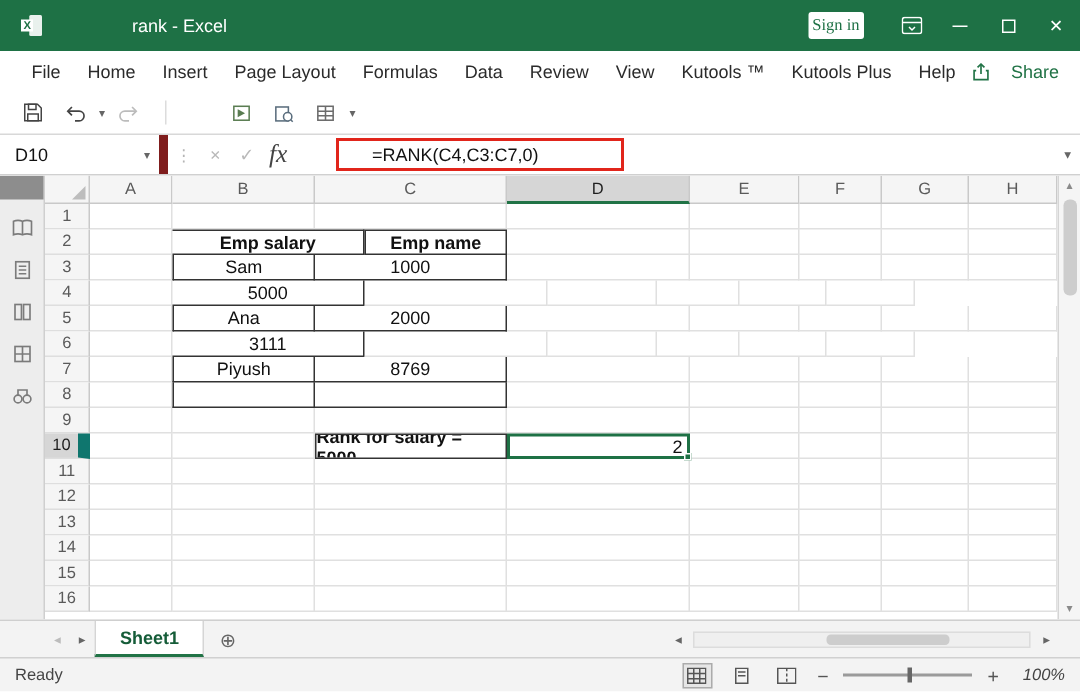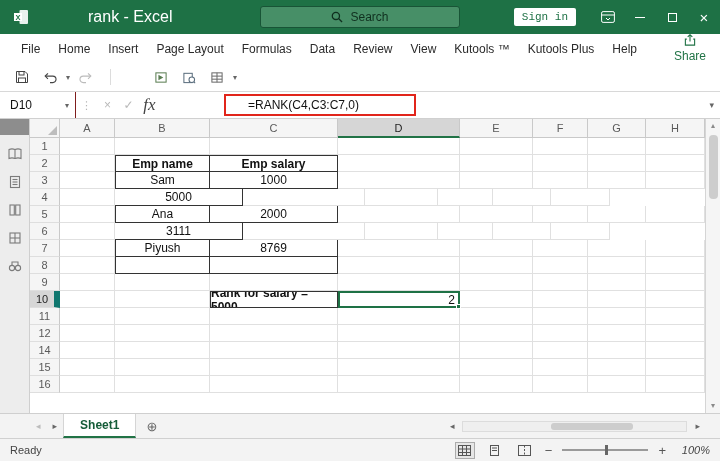--- a/index.html
+++ b/index.html
@@ -3,46 +3,46 @@
 <meta charset="utf-8">
 <style>
   * { margin:0; padding:0; box-sizing:border-box; }
   html,body { width:720px; height:461px; overflow:hidden; }
   body { font-family:"Liberation Sans", sans-serif; background:#fff; }
   .app { width:720px; height:461px; display:flex; flex-direction:column; background:#fff; }
 
   
   .titlebar { flex:0 0 34px; background:#1e7145; position:relative; display:flex; align-items:center; color:#fff; }
   .logo { margin-left:12px; display:flex; }
-  .wtitle { font-size:16px; margin-left:58px; white-space:nowrap; }
+  .wtitle { font-size:12px; margin-left:58px; white-space:nowrap; }
   .search { position:absolute; left:50%; top:50%; transform:translate(-50%,-50%); width:200px; height:22px;
             background:#478f67; border:1px solid #185436; border-radius:3px; display:flex; align-items:center;
             justify-content:center; gap:7px; font-size:12px; color:#10301f; }
   .tright { margin-left:auto; display:flex; align-items:center; height:100%; }
-  .signin { background:#fff; color:#1e7145; border:none; font-size:11px; font-family:Liberation Mono, monospace; padding:3px 8px;
+  .signin { background:#fff; color:#1e7145; border:none; font-size:11px; font-family:Liberation Serif, serif; padding:3px 3px;
             border-radius:2px; margin-right:16px; cursor:default; }
   .winbtn { width:32px; height:100%; display:flex; align-items:center; justify-content:center; font-size:15px; color:#fff; }
   .minline { width:10px; height:1px; background:#fff; display:block; }
   .maxbox { width:9px; height:9px; border:1px solid #fff; display:block; }
 
   
   .menubar { flex:0 0 27px; background:#fff; display:flex; align-items:center; padding-left:12px; font-size:12px; color:#2b2b2b; }
   .mtab { padding:0 9px; white-space:nowrap; }
-  .mshare { margin-left:auto; margin-right:14px; display:flex; align-items:center; gap:3px; color:#217346;flex-direction:column; }
+  .mshare { margin-left:auto; margin-right:14px; display:flex; align-items:center; gap:14px; color:#217346; }
 
   
   .qat { flex:0 0 29px; background:#fff; border-bottom:1px solid #d8d8d8; display:flex; align-items:center; padding-left:10px; gap:4px; }
   .qbtn { width:24px; height:22px; display:flex; align-items:center; justify-content:center; }
   .mini { font-size:8px; color:#666; }
   .qsep { width:1px; height:16px; background:#dcdcdc; margin:0 8px; }
   .qgap { width:22px; }
 
   
   .fbar { flex:0 0 27px; background:#fff; border-bottom:1px solid #d0d0d0; display:flex; align-items:center; position:relative; font-size:12px; color:#111; }
-  .namebox { width:76px; height:100%; display:flex; align-items:center; padding-left:10px; border-right:1px solid #7f1d1d; position:relative; }
+  .namebox { width:112px; height:100%; display:flex; align-items:center; padding-left:10px; border-right:6px solid #7f1d1d; position:relative; }
   .namebox .dd { position:absolute; right:6px; font-size:8px; color:#666; }
   .dots { color:#b5b5b5; padding:0 5px; font-size:11px; }
   .fbtn { width:21px; text-align:center; font-size:12px; }
   .dim { color:#b9b9b9; }
   .fx { font-family:"Liberation Serif", serif; font-style:italic; font-size:17px; color:#444; }
   .ftext { position:absolute; left:232px; white-space:nowrap;margin-left:16px; }
   .redbox { position:absolute; left:224px; top:2px; width:192px; height:22px; border:2px solid #e1251b; pointer-events:none; }
   .fchev { position:absolute; right:6px; font-size:9px; color:#666; }
 
   
@@ -59,21 +59,21 @@
   .ch { display:flex; align-items:center; justify-content:center; font-size:11px; color:#5a5a5a;
         background:#f5f5f5; border-right:1px solid #c9c9c9; border-bottom:1px solid #c9c9c9; }
   .ch.selc { background:#d6d6d6; border-bottom:2px solid #217346; color:#1f1f1f; }
   .cA{width:55px;flex:0 0 55px}.cB{width:95px;flex:0 0 95px}.cC{width:128px;flex:0 0 128px}.cD{width:122px;flex:0 0 122px}
   .cE{width:73px;flex:0 0 73px}.cF{width:55px;flex:0 0 55px}.cG{width:58px;flex:0 0 58px}.cH{width:59px;flex:0 0 59px}
 
   .rows { flex:1; overflow:hidden; background:#fff; }
   .gr { display:flex; height:17px; }
   .rh { width:30px; flex:0 0 30px; background:#f5f5f5; border-right:1px solid #c9c9c9; border-bottom:1px solid #dedede;
         display:flex; align-items:center; justify-content:center; font-size:11px; color:#5a5a5a; }
-  .rh.selr { background:#d6d6d6; border-right:6px solid #0f766e; color:#1f1f1f; }
+  .rh.selr { background:#d6d6d6; border-right:8px solid #0f766e; color:#1f1f1f; }
   .c { border-right:1px solid #e0e0e0; border-bottom:1px solid #e0e0e0; display:flex; align-items:center;
        font-size:12px; color:#111; overflow:hidden; }
   .t  { border-right-color:#333; border-bottom-color:#333; }
   .tt { border-top:1px solid #333; }
   .tl { border-left:1px solid #333; }
   .bold { font-weight:bold; }
   .ctr { justify-content:center; }
   .sel { border:2px solid #1e7145; position:relative; justify-content:flex-end; padding-right:3px; overflow:visible; }
   .fh  { position:absolute; right:-3px; bottom:-3px; width:5px; height:5px; background:#1e7145; border:1px solid #fff; }
 
@@ -112,27 +112,20 @@
 
   <div class="titlebar">
     <span class="logo">
       <svg width="18" height="18" viewBox="0 0 18 18">
           <rect x="7.5" y="2" width="8.5" height="14" rx="1" fill="#ffffff" opacity="0.9"></rect>
           <rect x="2" y="5" width="8" height="8" fill="#ffffff"></rect>
           <text x="3.6" y="11.6" font-size="7.5" font-weight="bold" fill="#1e7145">X</text>
         </svg>
     </span>
     <span class="wtitle">rank - Excel</span>
-    <div class="search">
-      <svg width="12" height="12" viewBox="0 0 13 13">
-          <circle cx="5.3" cy="5.3" r="3.9" fill="none" stroke="#10301f" stroke-width="1.4"></circle>
-          <line x1="8.4" y1="8.4" x2="12" y2="12" stroke="#10301f" stroke-width="1.4"></line>
-        </svg>
-      <span>Search</span>
-    </div>
     <div class="tright">
       <button class="signin">Sign in</button>
       <span class="winbtn">
         <svg width="14" height="12" viewBox="0 0 14 12">
             <rect x="0.6" y="0.6" width="12.8" height="10.8" rx="1.5" fill="none" stroke="#ffffff"></rect>
             <line x1="0.6" y1="4" x2="13.4" y2="4" stroke="#ffffff"></line>
             <path d="M5 7l2 2 2-2" fill="none" stroke="#ffffff"></path>
           </svg>
       </span>
       <span class="winbtn">
@@ -290,22 +283,22 @@
             <div class="c cC"></div>
             <div class="c cD"></div>
             <div class="c cE"></div>
             <div class="c cF"></div>
             <div class="c cG"></div>
             <div class="c cH"></div>
           </div>
         <div class="gr">
             <div class="rh">2</div>
             <div class="c cA"></div>
+            <div class="c cC t tt bold ctr">Emp salary</div>
             <div class="c cB t tt tl bold ctr">Emp name</div>
-            <div class="c cC t tt bold ctr">Emp salary</div>
             <div class="c cD"></div>
             <div class="c cE"></div>
             <div class="c cF"></div>
             <div class="c cG"></div>
             <div class="c cH"></div>
           </div>
         <div class="gr">
             <div class="rh">3</div>
             <div class="c cA"></div>
             <div class="c cB t tl ctr">Sam</div>
@@ -400,20 +393,31 @@
             <div class="c cB"></div>
             <div class="c cC"></div>
             <div class="c cD"></div>
             <div class="c cE"></div>
             <div class="c cF"></div>
             <div class="c cG"></div>
             <div class="c cH"></div>
           </div>
         <div class="gr">
             <div class="rh">12</div>
+            <div class="c cA"></div>
+            <div class="c cB"></div>
+            <div class="c cC"></div>
+            <div class="c cD"></div>
+            <div class="c cE"></div>
+            <div class="c cF"></div>
+            <div class="c cG"></div>
+            <div class="c cH"></div>
+          </div>
+        <div class="gr">
+            <div class="rh">13</div>
             <div class="c cA"></div>
             <div class="c cB"></div>
             <div class="c cC"></div>
             <div class="c cD"></div>
             <div class="c cE"></div>
             <div class="c cF"></div>
             <div class="c cG"></div>
             <div class="c cH"></div>
           </div>
         <div class="gr">

